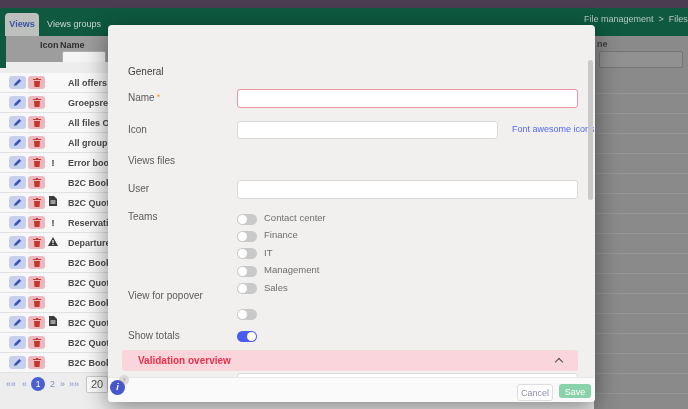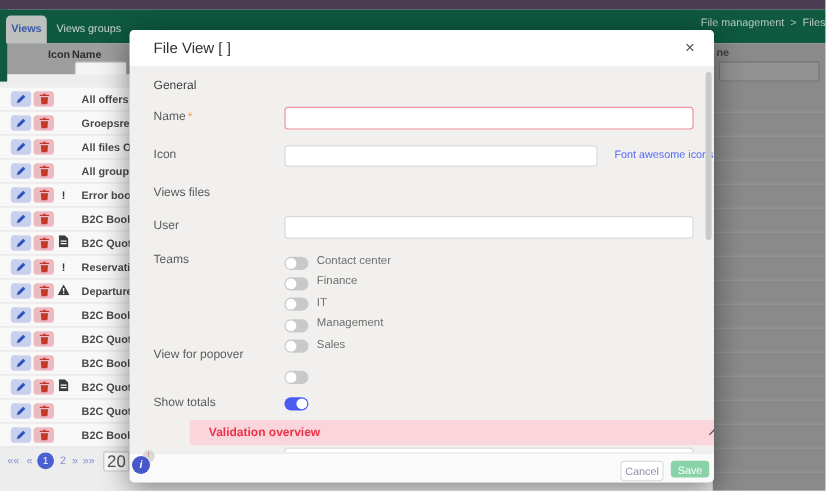--- a/index.html
+++ b/index.html
@@ -38,21 +38,21 @@
   .chip svg{ display:block; margin:2px auto; }
   .row-badge{ position:absolute; left:47px; top:3px; width:12px; height:14px; font-size:9px; font-weight:bold; color:#333; text-align:center; line-height:14px;}
   .row-name{ position:absolute; left:68px; top:5px; font-size:9px; color:#4a4a4a; white-space:nowrap;font-weight:bold; }
 
   
   #pagination{ left:0; top:374px; width:108px; height:24px; z-index:1; }
   .pg{ position:absolute; top:5px; font-size:9px; color:#8590cc; cursor:pointer; }
   #pg-first{ left:6px; } #pg-prev{ left:22px; }
   #pg-1{ left:31px; top:3px; width:14px; height:14px; background:#4a5fd0; color:#fff; border-radius:50%; text-align:center; line-height:14px; font-size:8.5px; }
   #pg-2{ left:50px; } #pg-next{ left:60px; } #pg-last{ left:69px; }
-  #page-size{ left:86px; top:2px; width:22px; height:17px; background:#fbfbfb; border:1px solid #c9c9c9; border-radius:2px; text-align:center; line-height:15px; font-size:14px; color:#555; cursor:pointer; }
+  #page-size{ left:86px; top:2px; width:22px; height:17px; background:#fbfbfb; border:1px solid #c9c9c9; border-radius:2px; text-align:center; line-height:15px; font-size:11px; color:#555; cursor:pointer; }
 
   
   #right-panel{ left:594px; top:36px; width:94px; height:373px; background:#8a8a8a; }
   #right-col-fragment{ left:3px; top:3px; font-size:9px; font-weight:bold; color:#404040; }
   #right-filter{ left:5px; top:15px; width:84px; height:17px; background:#919191; border:1px solid #757575; border-radius:2px; }
   .rsep{ position:absolute; left:0; width:94px; height:1px; background:#969696; }
 
   
   #modal{ left:108px; top:25px; width:487px; height:377px; background:#f1f0ee; border-radius:4px;
           box-shadow:0 6px 24px rgba(0,0,0,0.45); z-index:10; overflow:hidden; }
@@ -70,21 +70,21 @@
   #f-viewsgroup{ left:129px; top:128px; width:341px; height:18px; background:#fff; border:1px solid #d9d9d9; border-radius:3px; font-size:9.5px; color:#999; line-height:17px; padding:0 8px; cursor:pointer; }
   .chev-down{ position:absolute; right:9px; top:5px; width:5px; height:5px; border-right:1px solid #777; border-bottom:1px solid #777; transform:rotate(45deg); }
   #f-user{ left:129px; top:155px; width:341px; height:19px; }
 
   .toggle{ position:absolute; left:129px; width:20px; height:11px; border-radius:6px; background:#c9c9c9; cursor:pointer; }
   .toggle .knob{ position:absolute; left:1px; top:1px; width:9px; height:9px; border-radius:50%; background:#fff; }
   .toggle.on{ background:#4a5bef; }
   .toggle.on .knob{ left:auto; right:1px; }
   .tog-label{ position:absolute; left:156px; font-size:9.5px; color:#6e6e6e; white-space:nowrap; }
 
-  #validation-bar{ left:14px; top:325px; width:456px; height:21px; background:#fad6dc; border-radius:3px; cursor:pointer;margin-left:36px; }
+  #validation-bar{ left:14px; top:325px; width:456px; height:21px; background:#fad6dc; border-radius:3px; cursor:pointer; }
   #validation-label{ left:16px; top:5px; font-size:10px; font-weight:bold; color:#ee3048; }
   .chev-up{ position:absolute; right:16px; top:9px; width:6px; height:6px; border-left:1px solid #4a4a4a; border-top:1px solid #4a4a4a; transform:rotate(45deg); }
   #partial-field{ left:129px; top:348px; width:341px; height:10px; background:#fff; border:1px solid #d9d9d9; border-radius:3px 3px 0 0; }
 
   #modal-footer{ left:0; top:352px; width:487px; height:25px; background:#fafafa; border-top:1px solid #e8e8e8; }
   #btn-cancel{ left:409px; top:6px; width:36px; height:17px; background:#fff; border:1px solid #dedede; border-radius:3px; font-size:9px; color:#8a91ad; text-align:center; line-height:16px; cursor:pointer; }
   #btn-save{ left:451px; top:6px; width:32px; height:14px; background:#8ad2a9; border-radius:3px; font-size:9px; color:#fff; text-align:center; line-height:17px; cursor:pointer; }
   #info-badge-gray{ left:11px; top:-3px; width:10px; height:10px; background:#d9d9d9; border-radius:50%; font-size:6px; color:#e2554f; text-align:center; line-height:10px; }
   #info-circle{ left:2px; top:2px; width:15px; height:15px; background:#4758cb; border-radius:50%; color:#fff; font-size:9px; font-weight:bold; text-align:center; line-height:15px; font-style:italic; cursor:pointer; }
   #modal-scroll-thumb{ right:2px; top:35px; width:5px; height:140px; background:#c9c9c9; border-radius:3px; cursor:pointer; }
@@ -357,24 +357,20 @@
     <div class="rsep" style="top: 237px;"></div>
     <div class="rsep" style="top: 257px;"></div>
     <div class="rsep" style="top: 277px;"></div>
     <div class="rsep" style="top: 297px;"></div>
     <div class="rsep" style="top: 317px;"></div>
     <div class="rsep" style="top: 337px;"></div>
     <div class="rsep" style="top: 357px;"></div>
   </div>
 
 <div class="abs" id="modal">
-  <div class="abs" id="modal-titlebar">
-    <div class="abs" id="modal-title">File View [ ]</div>
-    <div class="abs" id="modal-close">×</div>
-  </div>
 
   <div class="abs" id="section-general">General</div>
 
   <div class="flabel" style="top:67px;">
     <span>Name</span><span class="req">*</span>
   </div>
   <input class="finput" id="f-name" value="" style="">
 
   <div class="flabel" style="top:99px;">Icon</div>
   <input class="finput" id="f-icon" value="" style="">

